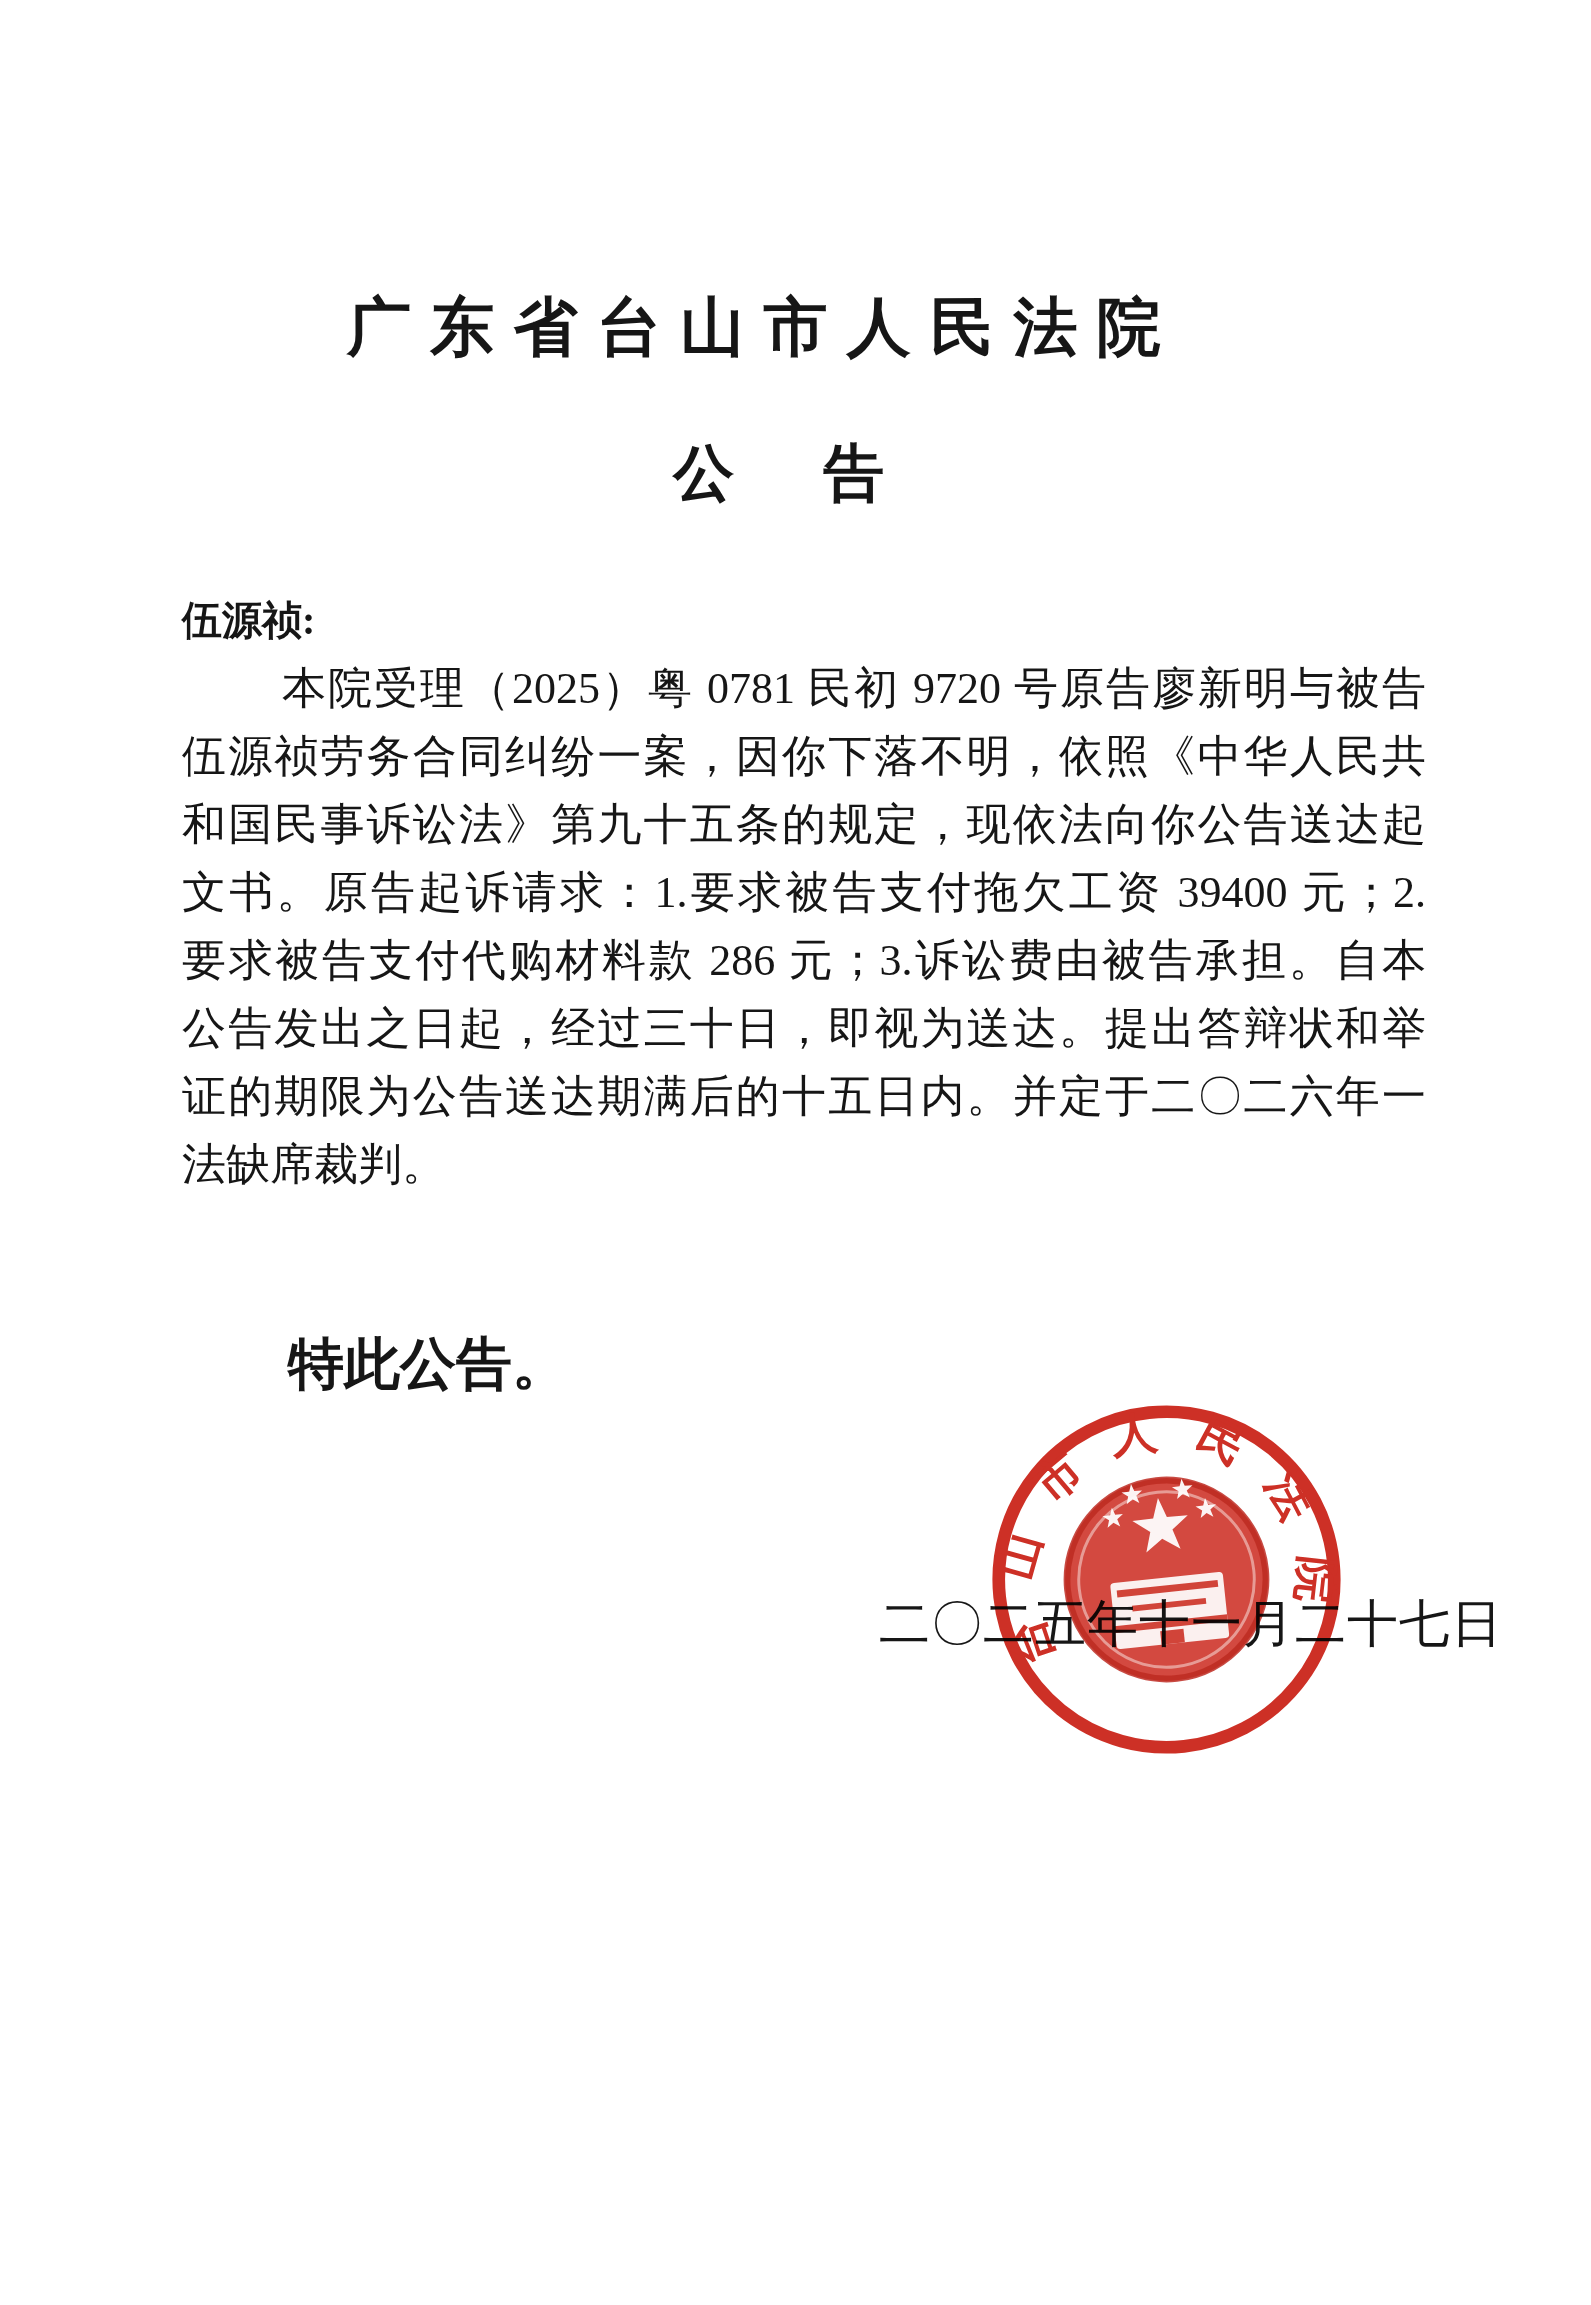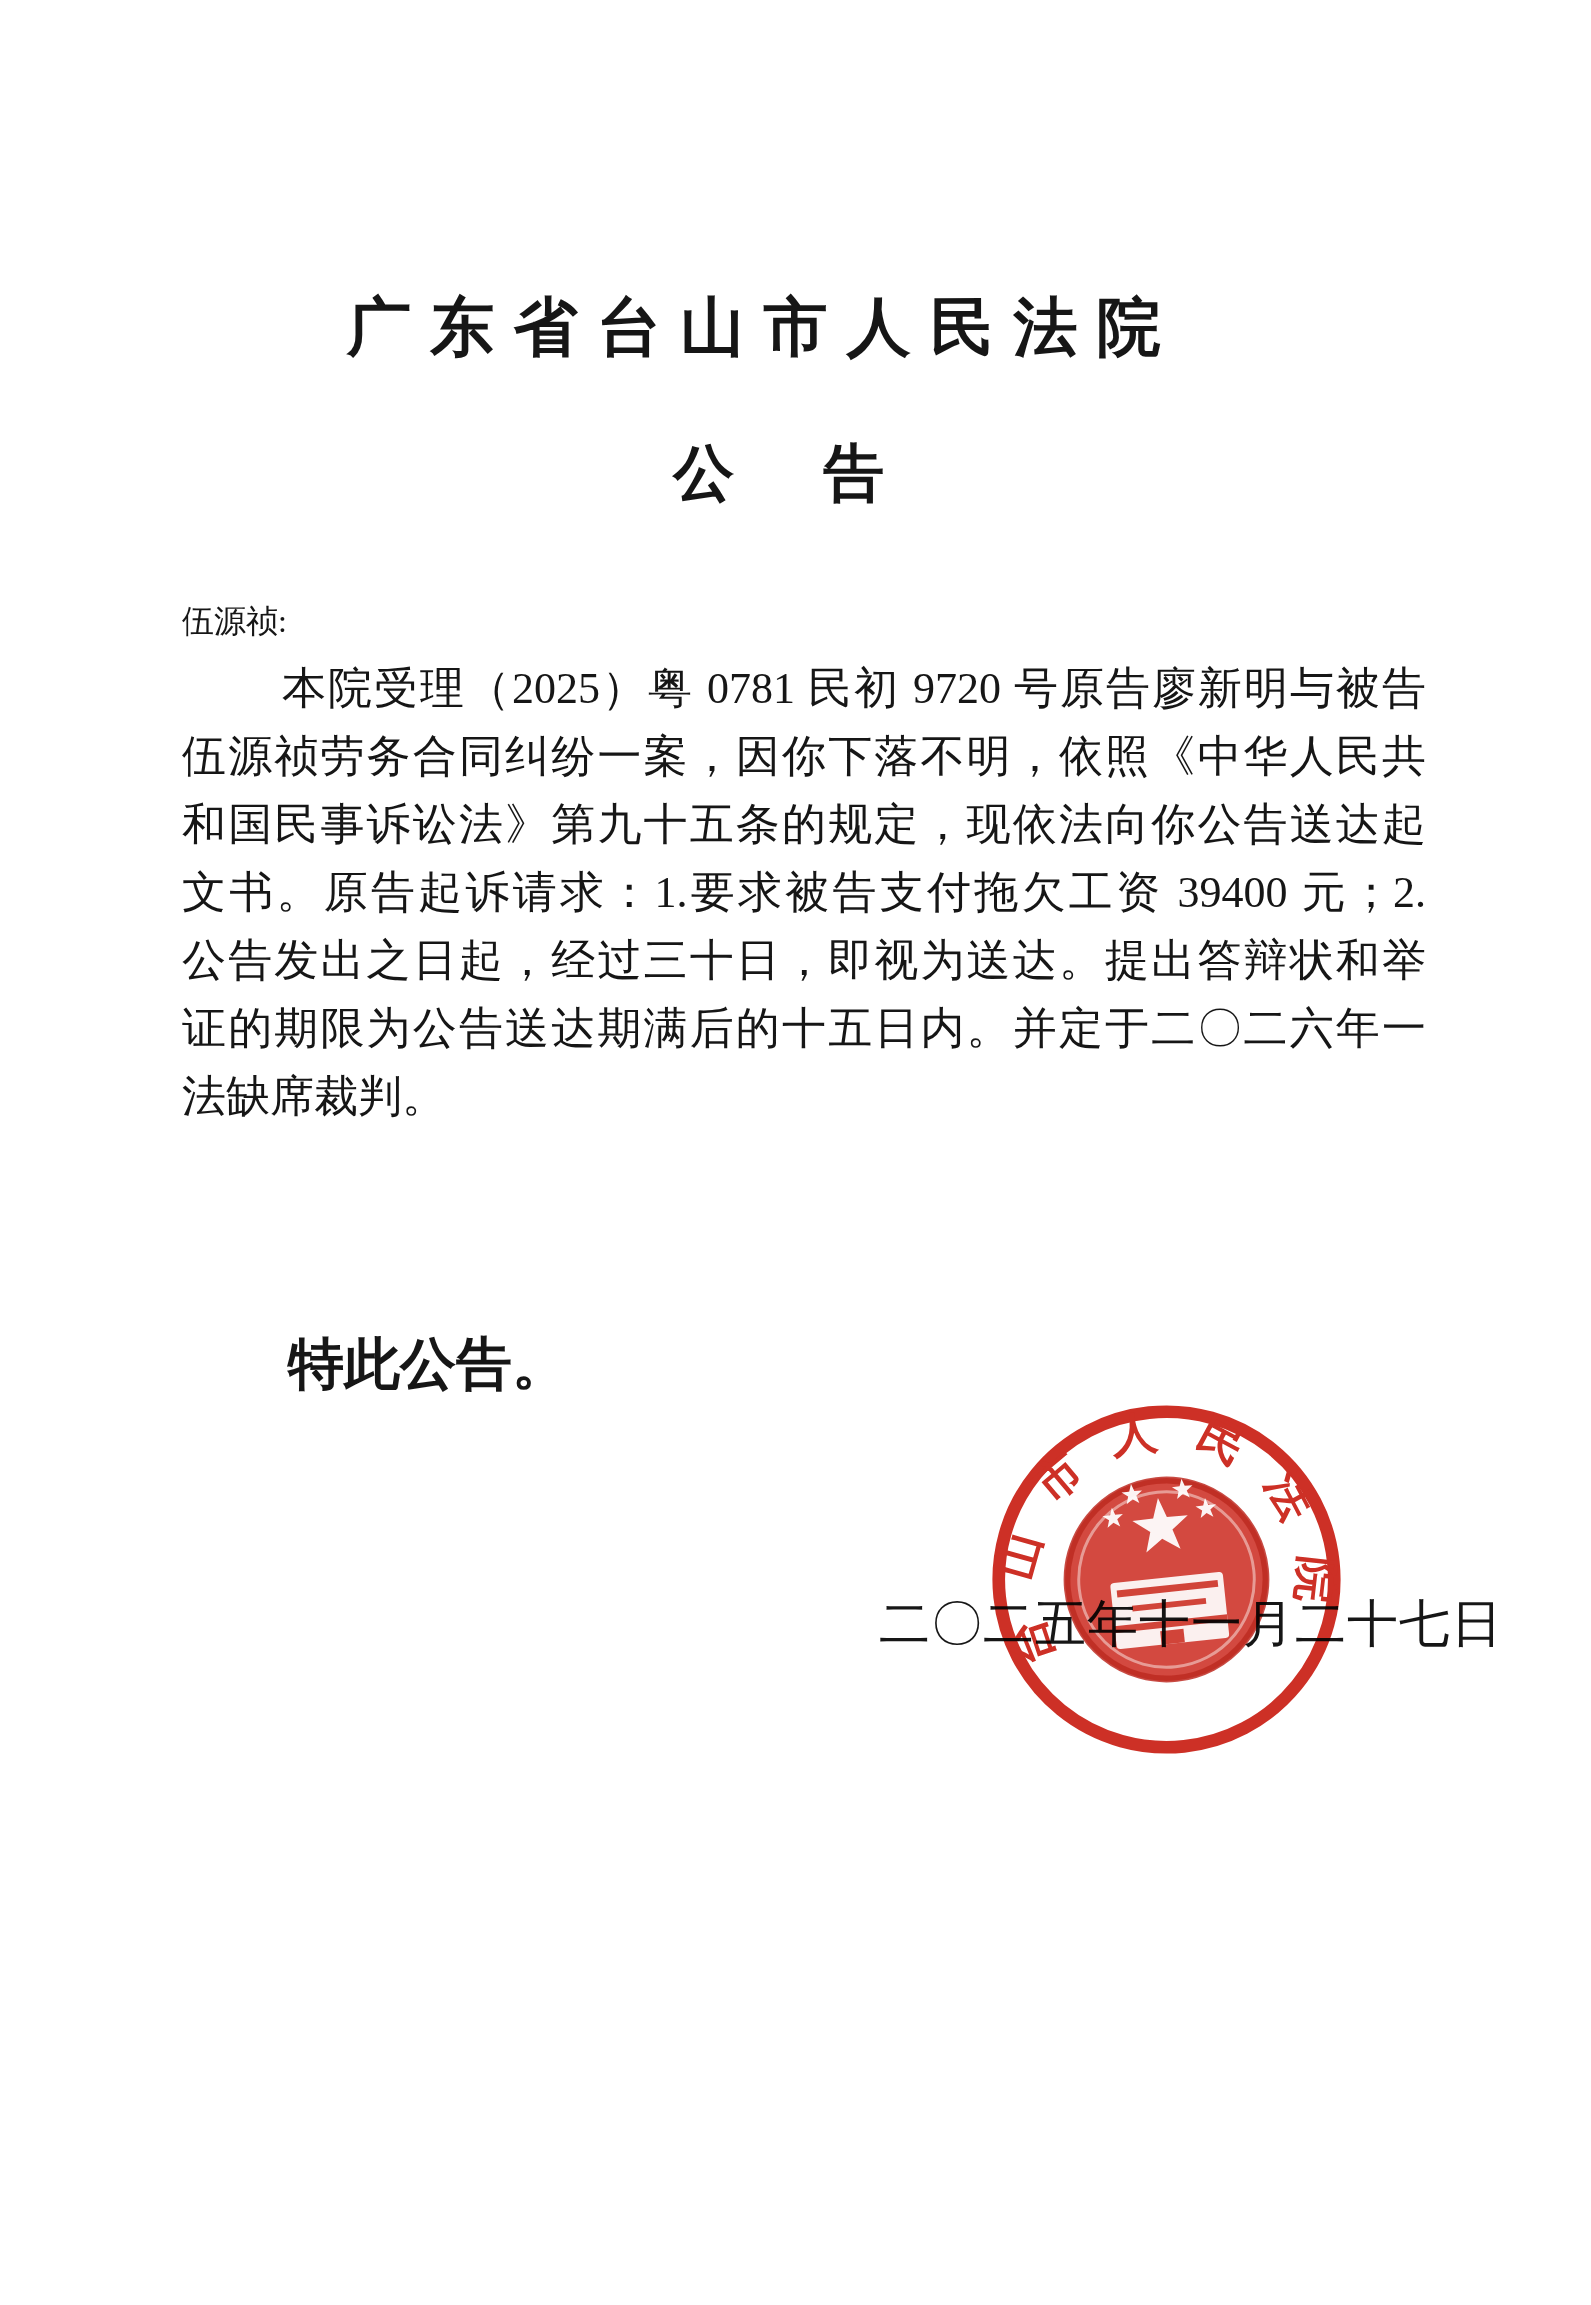--- a/index.html
+++ b/index.html
@@ -24,22 +24,22 @@
   .doc-title{
     position:absolute;top:433px;left:0;right:0;
     text-align:center;
     font-size:61px;font-weight:bold;
     letter-spacing:89px;
     transform:translateX(5.8px);
     white-space:nowrap;
   }
   .recipient{
     position:absolute;top:587px;left:182px;
-    font-size:32px;line-height:68px;
-    font-weight:normal;
+    font-size:40px;line-height:68px;
+    font-weight:bold;
   }
   .body-block{
     position:absolute;top:655px;left:182px;width:1244px;
   }
   .body-line{
     font-size:44px;line-height:68px;
     text-align:justify;
     text-align-last:justify;
     text-justify:inter-ideograph;
     white-space:normal;
@@ -74,20 +74,21 @@
 
   <div class="doc-title">公告</div>
 
   <div class="recipient">伍源祯:</div>
 
   <div class="body-block">
     <div class="body-line line-first">本院受理（2025）粤 0781 民初 9720 号原告廖新明与被告</div>
     <div class="body-line">伍源祯劳务合同纠纷一案，因你下落不明，依照《中华人民共</div>
     <div class="body-line">和国民事诉讼法》第九十五条的规定，现依法向你公告送达起</div>
     <div class="body-line">文书。原告起诉请求：1.要求被告支付拖欠工资 39400 元；2.</div>
+    <div class="body-line">要求被告支付代购材料款 286 元；3.诉讼费由被告承担。自本</div>
     <div class="body-line">公告发出之日起，经过三十日，即视为送达。提出答辩状和举</div>
     <div class="body-line">证的期限为公告送达期满后的十五日内。并定于二〇二六年一</div>
     <div class="body-line line-last">法缺席裁判。</div>
   </div>
 
   <div class="closing">特此公告。</div>
 
   <div class="date-line">二〇二五年十一月二十七日</div>
 
   <svg class="seal" viewBox="0 0 364 364" xmlns="http://www.w3.org/2000/svg">

